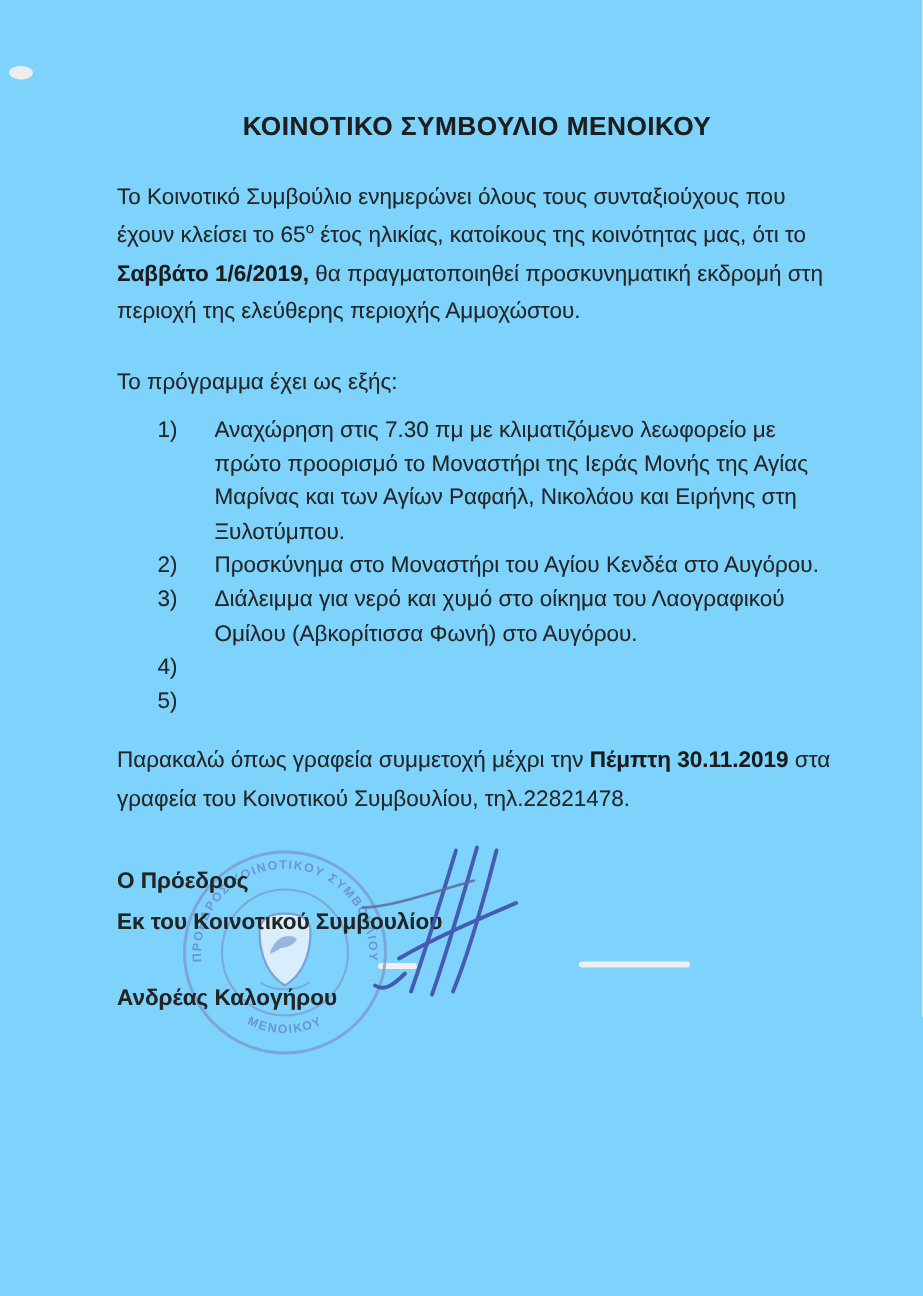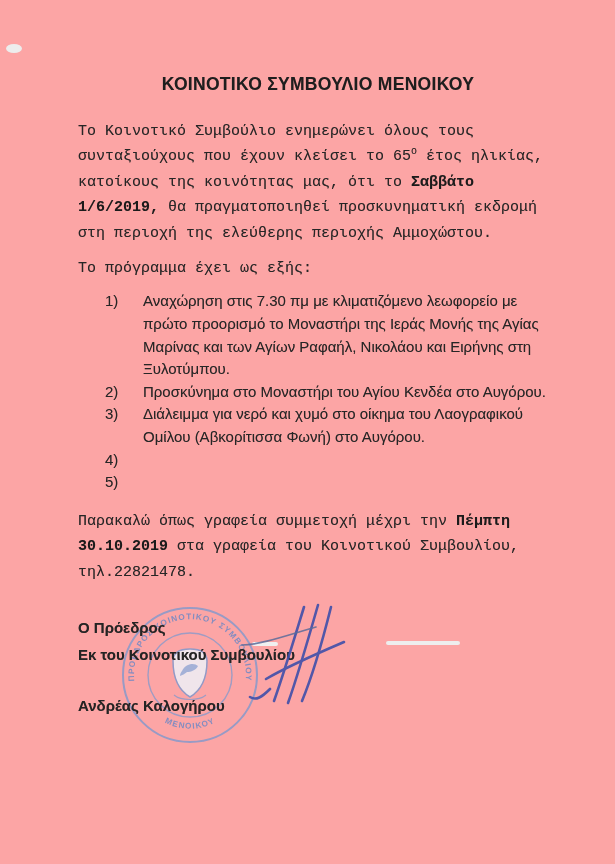--- a/index.html
+++ b/index.html
@@ -1,43 +1,42 @@
 <!DOCTYPE html>
 <html lang="el"><head>
 <meta charset="utf-8">
 <style>
   html,body{margin:0;padding:0;background:#ffffff;}
   .page{
     position:relative;
     width:615px;height:864px;
-    background:#fca5a5;
+    background:#7dd3fc;
     font-family:"Liberation Sans","DejaVu Sans",sans-serif;
     color:#262626;
     overflow:hidden;
     box-sizing:border-box;
     padding:74px 57px 0 78px;
   }
   .artifact{position:absolute;pointer-events:none;}
   .a1{left:6px;top:44px;width:16px;height:9px;background:#ededed;border-radius:50%;}
   .a2{left:252px;top:642px;width:26px;height:4px;background:#f0f0f0;border-radius:2px;}
   .a3{left:386px;top:641px;width:74px;height:4px;background:#eeeeee;border-radius:2px;}
   .title{
     margin:0;text-align:center;
     font-size:17.5px;font-weight:bold;letter-spacing:.3px;
     color:#1e1e1e;
     text-shadow:0 0 .4px rgba(0,0,0,.35);
   }
   .para{
     width:480px;margin:0;
     font-size:15px;line-height:25.4px;
     text-shadow:0 0 .3px rgba(0,0,0,.25);
-    font-family:Liberation Mono, monospace;
   }
   .intro{margin-top:24px;}
-  .heading{margin-top:10px;}
+  .heading{margin-top:21px;}
   .para b, .list b{color:#1b1b1b;}
   sup{font-size:10px;line-height:0;}
   .list{margin-top:9px;width:482px;}
   .list-row{
     display:flex;align-items:flex-start;
     font-size:15px;line-height:22.6px;
     text-shadow:0 0 .3px rgba(0,0,0,.25);
   }
   .num{flex:0 0 26px;margin-left:27px;}
   .txt{flex:1;margin-left:12px;}
@@ -91,21 +90,21 @@
     </div>
     <div class="list-row">
       <span class="num">4)</span>
     </div>
     <div class="list-row">
       <span class="num">5)</span>
     </div>
   </div>
 
 
-  <p class="para closing"><span>Παρακαλώ όπως γραφεία συμμετοχή μέχρι την </span><b>Πέμπτη 30.10.2019</b><span> στα γραφεία του Κοινοτικού Συμβουλίου, τηλ.22821478.</span></p>
+  <p class="para closing"><span>Παρακαλώ όπως γραφεία συμμετοχή μέχρι την </span><b>Πέμπτη 30.11.2019</b><span> στα γραφεία του Κοινοτικού Συμβουλίου, τηλ.22821478.</span></p>
 
   <div class="sig-block">
 
     <svg class="seal" width="144" height="144" viewBox="0 0 144 144" aria-hidden="true">
       <circle cx="72" cy="72" r="67" fill="none" stroke="#7d98ce" stroke-width="2" opacity=".85"></circle>
       <circle cx="72" cy="72" r="42" fill="none" stroke="#7d98ce" stroke-width="1.4" opacity=".8"></circle>
       <defs>
         <path id="sealArcTop" d="M 18,87 A 56,56 0 1 1 126,87" fill="none"></path>
         <path id="sealArcBottom" d="M 26,100 A 54,54 0 0 0 118,100" fill="none"></path>
       </defs>

